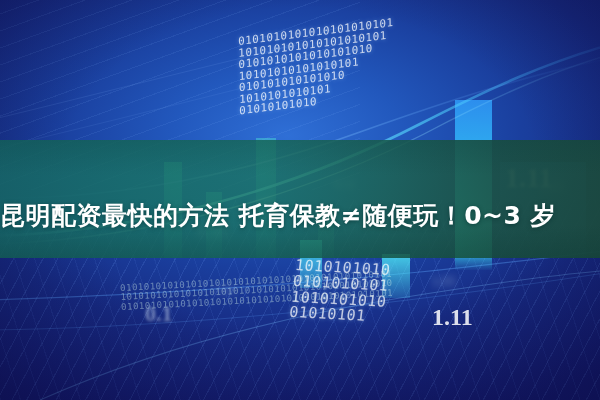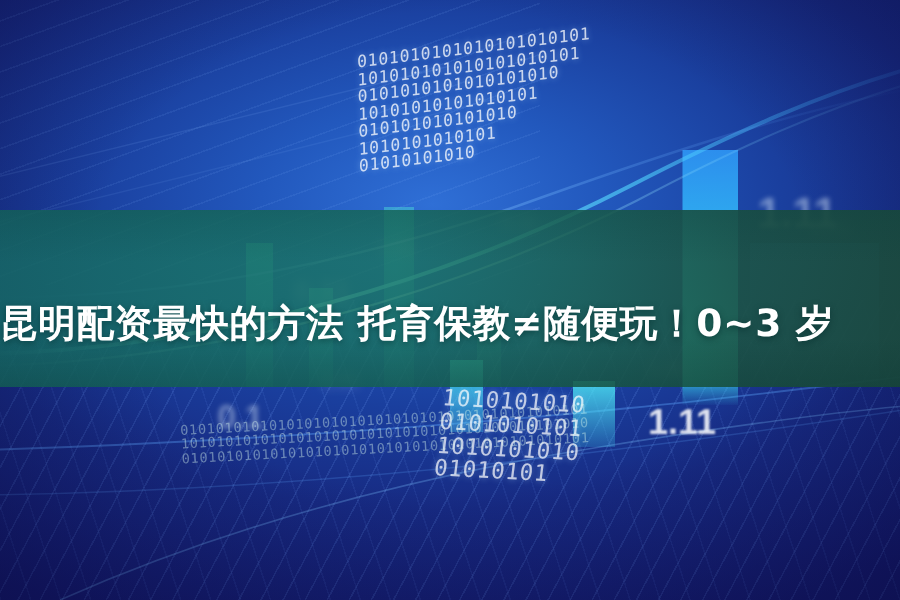--- a/index.html
+++ b/index.html
@@ -77,25 +77,26 @@
     font-size: 9px;
     transform: rotate(-3deg);
     transform-origin: left top;
     color: rgba(225,255,240,0.40);
     text-shadow: none;
   }
 
   
   .blurnum {
     position: absolute;
-    font-family: Liberation Sans, sans-serif;
+    font-family: Liberation Serif, serif;
     font-weight: 700;
     color: rgba(230,245,255,0.45);
     filter: blur(1.6px);
     pointer-events: none;
+    margin-top: 36px;
   }
   .blurnum.soft { filter: blur(3.5px); color: rgba(220,240,255,0.30); }
 
   
   .bar { position: absolute; bottom: 0; }
 
   
   #title-band {
     position: absolute;
     left: 0; right: 0;

